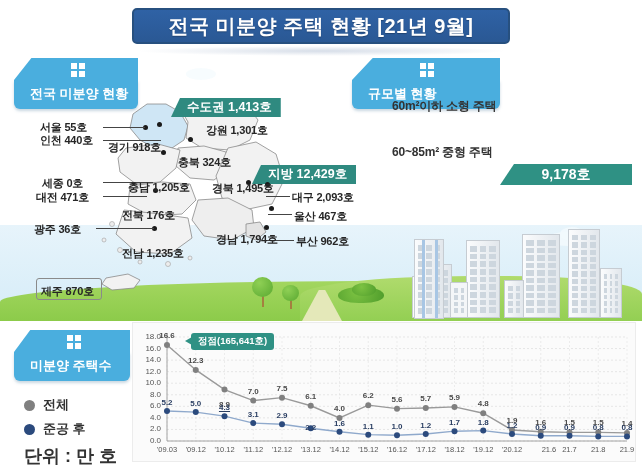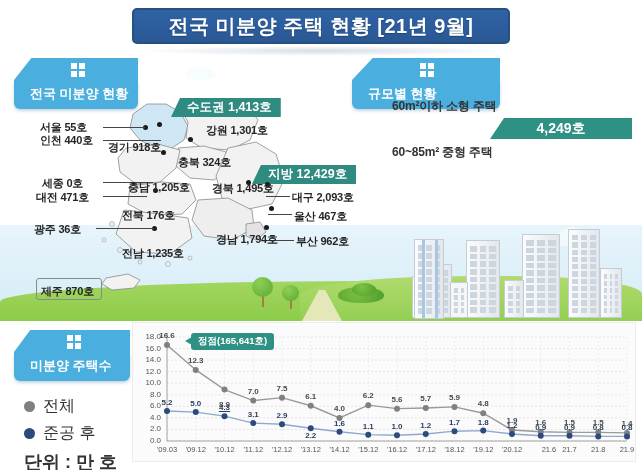--- a/index.html
+++ b/index.html
@@ -120,21 +120,21 @@
   .bldg-stripe { position: absolute; top: 0; bottom: 0; width: 3px; background: #a8c6e4; }
 
   
   .chart-panel {
     position: absolute; left: 132px; top: 322px; width: 504px; height: 140px;
     background: #fbfbfb; border: 1px solid #ececec;
   }
   .legend { position: absolute; left: 24px; top: 396px; width: 104px; }
   .legend-row { display: flex; align-items: center; gap: 8px; margin-bottom: 6px; }
   .legend-dot { width: 11px; height: 11px; border-radius: 50%; }
-  .legend-text { font-size: 16px; font-weight: normal; color: #333; text-align: right; }
+  .legend-text { font-size: 13px; font-weight: bold; color: #333; text-align: right; }
   .unit-text { font-size: 18px; font-weight: bold; color: #333; margin-top: 2px; }
   .peak-badge {
     position: absolute; background: #2f9184; color: #fff;
     font-size: 9.5px; font-weight: bold; padding: 2px 7px; border-radius: 3px;
     white-space: nowrap;
   }
   .peak-tail {
     position: absolute; width: 0; height: 0;
     border-top: 4px solid transparent; border-bottom: 4px solid transparent;
     border-right: 7px solid #2f9184;
@@ -483,24 +483,24 @@
   <div class="maplabel" style="left:34px;top:222px;">광주 36호</div>
   <div class="maplabel" style="left:122px;top:246px;">전남 1,235호</div>
   <div class="maplabel" style="left:216px;top:232px;">경남 1,794호</div>
   <div class="maplabel" style="left:296px;top:234px;">부산 962호</div>
   <div class="jeju-box" style="left:36px;top:278px;"></div>
   <div class="maplabel" style="left:41px;top:284px;">제주 870호</div>
 
   <div class="size-panel">
     <div class="size-row" id="size-row-0">
       <div class="size-label">60m²이하 소형 주택</div>
-      <div class="size-bar" id="bar-0">4,249호</div>
     </div>
     <div class="size-row" id="size-row-1">
       <div class="size-label">60~85m² 중형 주택</div>
+      <div class="size-bar" id="bar-1">9,178호</div>
     </div>
   </div>
 
   <div class="house-head" id="head-count">
     <div class="house-roof">
       <span class="house-windows">
           <i></i>
           <i></i>
           <i></i>
           <i></i>
@@ -632,21 +632,21 @@
         <div class="dlabel total" style="left: 365px; width: 28px; top: 93.0222px;">1.9</div>
         <div class="dlabel total" style="left: 393.75px; width: 28px; top: 94.7556px;">1.6</div>
         <div class="dlabel total" style="left: 422.5px; width: 28px; top: 95.3333px;">1.5</div>
         <div class="dlabel total" style="left: 451.25px; width: 28px; top: 95.3333px;">1.5</div>
         <div class="dlabel total" style="left: 480px; width: 28px; top: 95.9111px;">1.4</div>
         <div class="dlabel after" style="left: 20px; width: 28px; top: 74.9556px;">5.2</div>
         <div class="dlabel after" style="left: 48.75px; width: 28px; top: 76.1111px;">5.0</div>
         <div class="dlabel after" style="left: 77.5px; width: 28px; top: 80.1556px; text-decoration: underline;">4.3</div>
         <div class="dlabel after" style="left: 106.25px; width: 28px; top: 87.0889px;">3.1</div>
         <div class="dlabel after" style="left: 135px; width: 28px; top: 88.2444px;">2.9</div>
-        <div class="dlabel after" style="left: 163.75px; width: 28px; top: 108px;">2.2</div>
+        <div class="dlabel after" style="left: 163.75px; width: 28px; top: 100px;">2.2</div>
         <div class="dlabel after" style="left: 192.5px; width: 28px; top: 95.7556px;">1.6</div>
         <div class="dlabel after" style="left: 221.25px; width: 28px; top: 98.6444px;">1.1</div>
         <div class="dlabel after" style="left: 250px; width: 28px; top: 99.2222px;">1.0</div>
         <div class="dlabel after" style="left: 278.75px; width: 28px; top: 98.0667px;">1.2</div>
         <div class="dlabel after" style="left: 307.5px; width: 28px; top: 95.1778px;">1.7</div>
         <div class="dlabel after" style="left: 336.25px; width: 28px; top: 94.6px;">1.8</div>
         <div class="dlabel after" style="left: 365px; width: 28px; top: 98.0667px;">1.2</div>
         <div class="dlabel after" style="left: 393.75px; width: 28px; top: 99.8px;">0.9</div>
         <div class="dlabel after" style="left: 422.5px; width: 28px; top: 99.8px;">0.9</div>
         <div class="dlabel after" style="left: 451.25px; width: 28px; top: 100.378px;">0.8</div>

